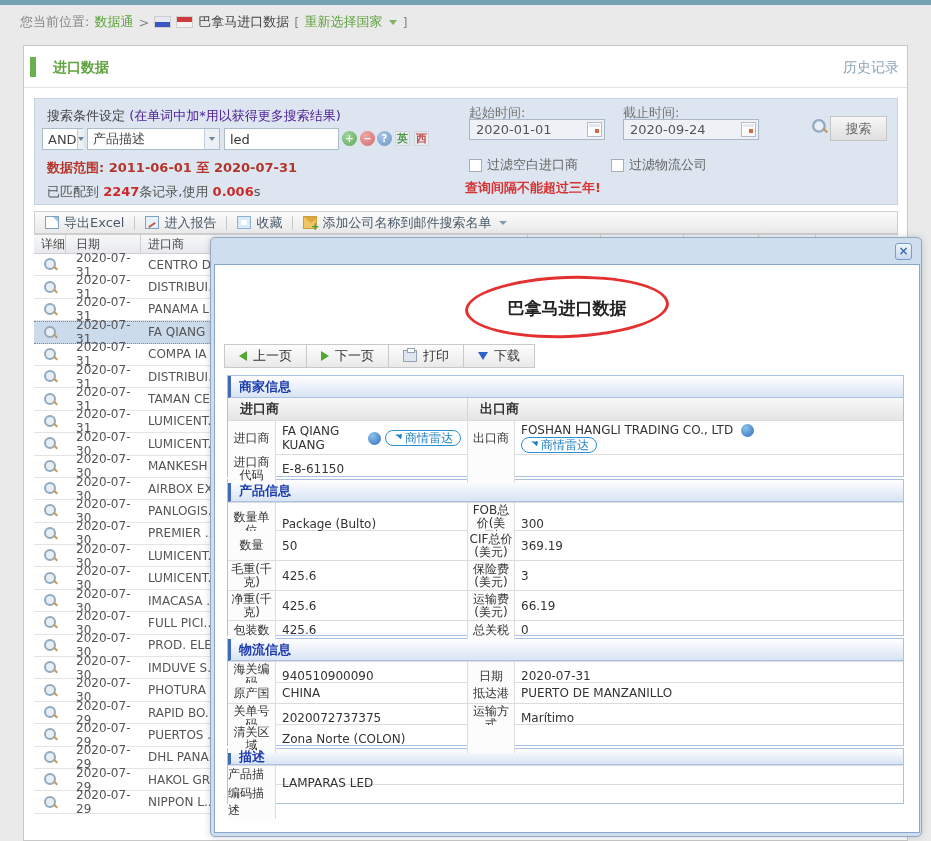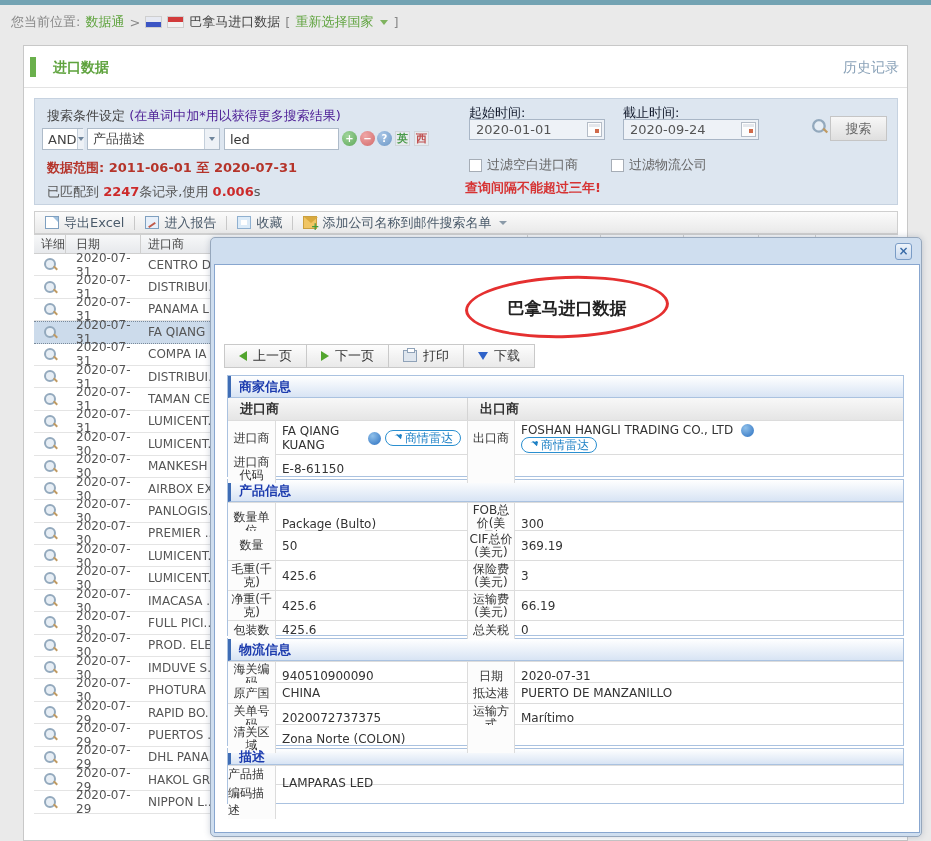--- a/index.html
+++ b/index.html
@@ -3,21 +3,21 @@
 <meta charset="utf-8">
 <style>
   * { margin:0; padding:0; box-sizing:border-box; }
   body { font-family:"DejaVu Sans","Liberation Sans",sans-serif; background:#eaeaea; }
   .page { position:relative; width:931px; height:841px; background:#eaeaea; overflow:hidden; }
 
   
   .topbar { position:absolute; left:0; top:0; width:931px; height:5px; background:#73a3b3; }
 
   
-  .breadcrumb { position:absolute; left:11px; top:13px; font-size:13px; color:#888; display:flex; align-items:center; gap:5px; }
+  .breadcrumb { position:absolute; left:20px; top:13px; font-size:13px; color:#888; display:flex; align-items:center; gap:5px; }
   .breadcrumb .link { color:#5fa33e; cursor:pointer; }
   .breadcrumb .current { color:#444; }
   .flag { display:inline-block; width:17px; height:12px; border:1px solid #cfcfcf; }
   .flag.f1 { background:linear-gradient(to bottom,#e6e9f2 50%,#3b55c4 50%); }
   .flag.f2 { background:linear-gradient(to bottom,#d23b3b 55%,#f2f2f2 45%); }
   .caret-down { display:inline-block; width:0; height:0; border-left:4px solid transparent; border-right:4px solid transparent; border-top:5px solid #7fb35f; margin-left:2px; }
 
   
   .panel { position:absolute; left:23px; top:45px; width:885px; height:796px; background:#fff; border:1px solid #c8c8c8; }
   .panel-head { position:absolute; left:0; top:0; width:100%; height:42px; border-bottom:1px solid #e3e3e3; }
@@ -36,21 +36,21 @@
   .circ { position:absolute; top:32px; width:15px; height:15px; border-radius:50%; color:#fff; font-size:10px; font-weight:bold; text-align:center; line-height:15px; cursor:pointer; }
   .circ.add { background:radial-gradient(circle at 35% 30%,#9fd49a,#5ea85a); }
   .circ.rem { background:radial-gradient(circle at 35% 30%,#f0a6a6,#d16a6a); }
   .circ.hlp { background:radial-gradient(circle at 35% 30%,#a9c6e6,#6b97c6); }
   .langbtn { position:absolute; top:32px; width:15px; height:15px; background:#e7eaee; border:1px solid #d0d5db; font-size:11px; font-weight:bold; text-align:center; line-height:13px; cursor:pointer; }
   .langbtn.en { color:#4a9a4a; }
   .langbtn.es { color:#c05050; }
   .range-line { position:absolute; left:12px; top:60px; font-size:13px; font-weight:bold; color:#b5342a; }
   .match-line { position:absolute; left:12px; top:84px; font-size:13px; color:#555; }
   .match-line b { color:#cc2a2a; }
-  .dt-label { position:absolute; top:5px; font-size:13px; color:#0f172a; }
+  .dt-label { position:absolute; top:5px; font-size:13px; color:#737373; }
   .dt-input { position:absolute; top:20px; width:136px; height:21px; background:#eef2f7; border:1px solid #a9b6c6; font-size:13px; color:#555; display:flex; align-items:center; padding-left:6px; }
   .cal { position:absolute; right:2px; top:2px; width:15px; height:15px; background:#fdfdfd; border:1px solid #b4bcc7; }
   .cal::before { content:""; position:absolute; left:1px; right:1px; top:1px; height:3px; background:#e4e7ec; }
   .cal::after { content:""; position:absolute; right:2px; top:6px; width:4px; height:4px; background:#d06a4a; }
   .cb-row { position:absolute; top:57px; font-size:13px; color:#666; display:flex; align-items:center; gap:5px; }
   .cb { width:13px; height:13px; background:#fff; border:1px solid #a6adb6; }
   .warn-line { position:absolute; left:430px; top:80px; font-size:13px; font-weight:bold; color:#d63333; }
   .search-btn { position:absolute; left:795px; top:17px; width:57px; height:25px; background:linear-gradient(#f7f7f7,#dfdfdf); border:1px solid #c5c5c5; font-size:13px; color:#666; text-align:center; line-height:23px; cursor:pointer; }
   .mag { display:inline-block; position:relative; width:13px; height:13px; }
   .mag::before { content:""; position:absolute; left:0; top:0; width:8px; height:8px; border:2px solid #93a9bd; border-radius:50%; background:#e7eef5; }

